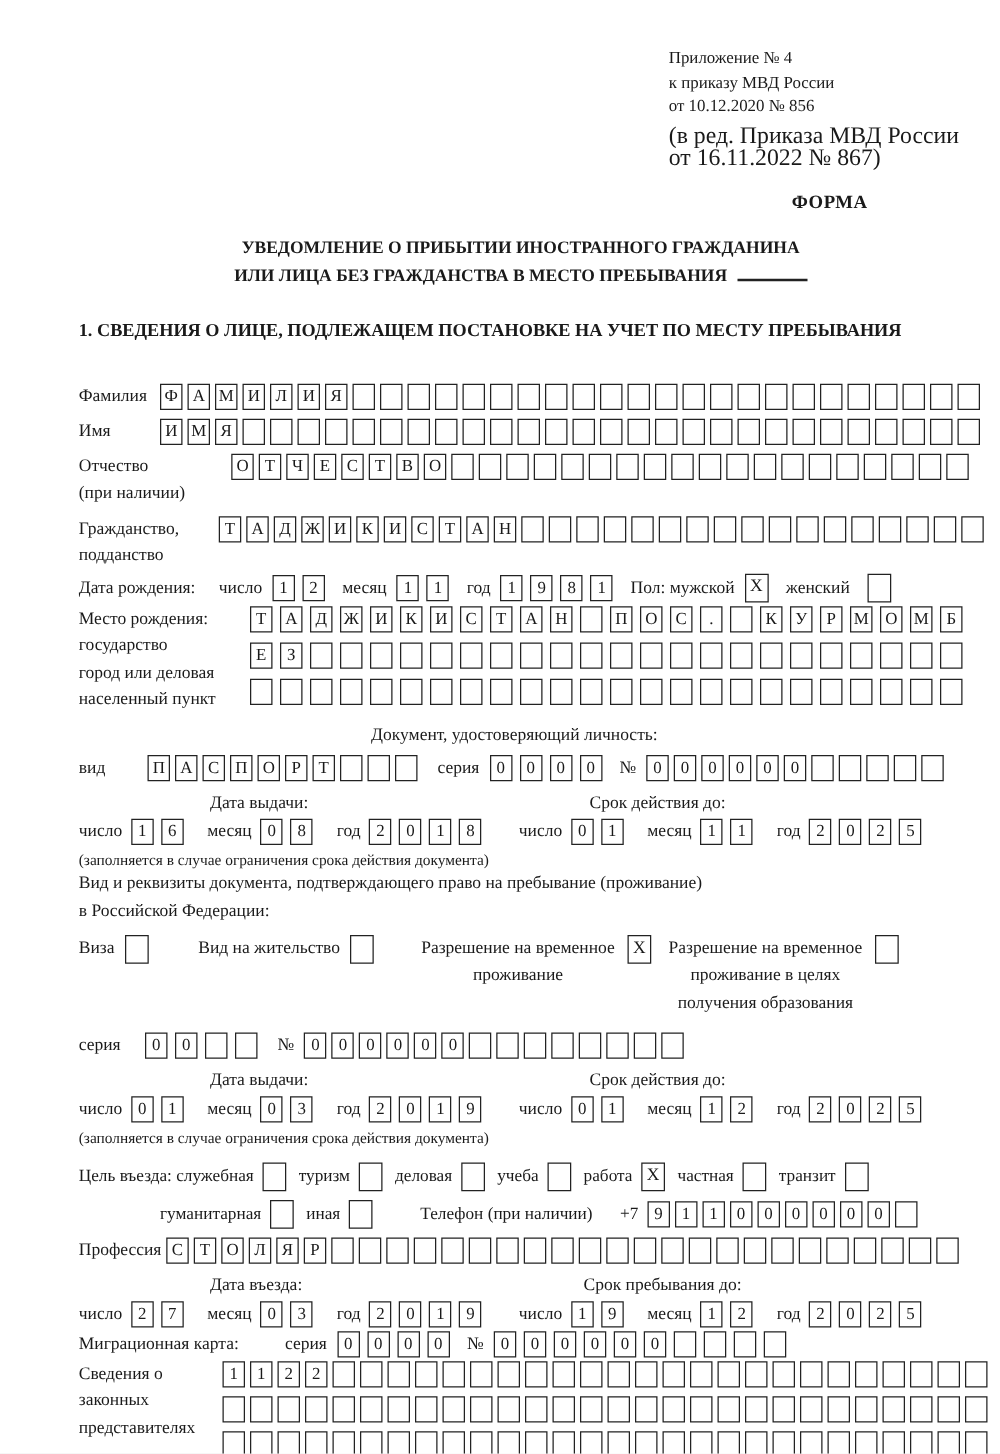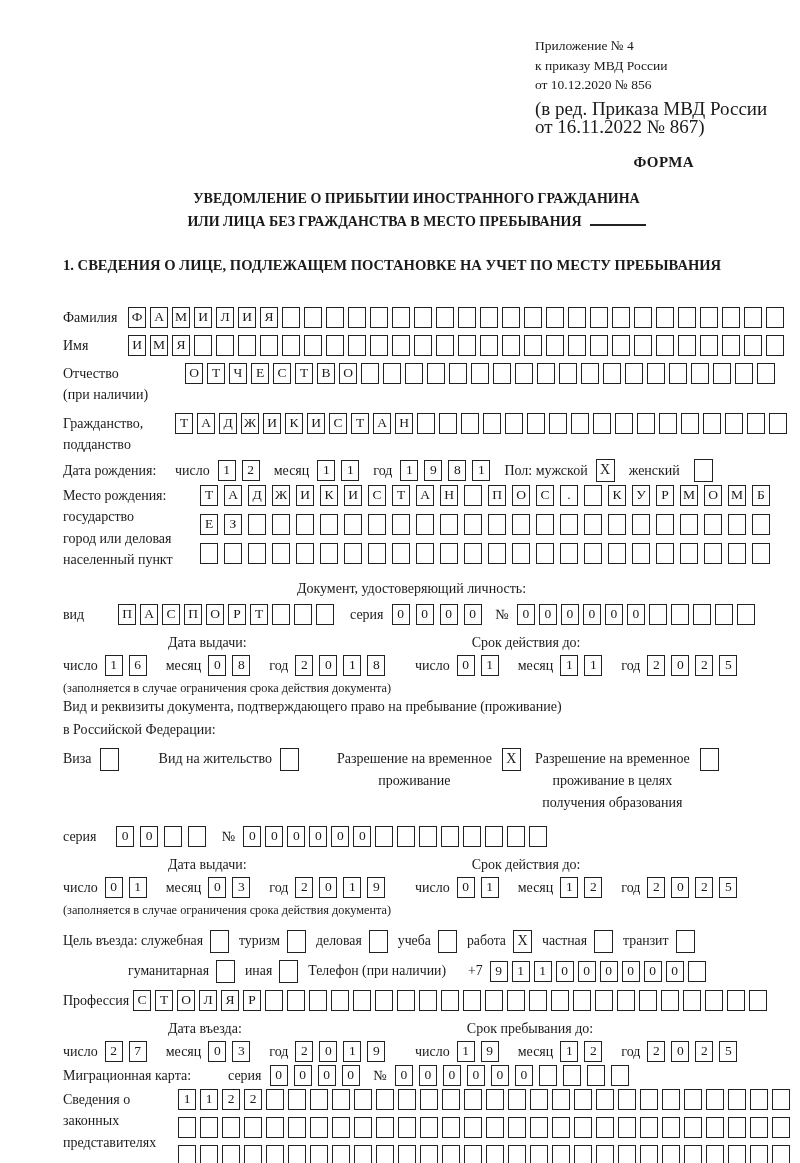--- a/index.html
+++ b/index.html
@@ -55,21 +55,21 @@
   .cbitem{display:flex;align-items:flex-start}
   .cap{line-height:22px;margin-right:8px}
   .capc{text-align:center;line-height:22px;margin-right:10px}
   .ml14{margin-left:14px}.ml12{margin-left:12px}.ml10{margin-left:10px}.ml8{margin-left:8px}.ml20{margin-left:20px}
   .ml24{margin-left:40px}.ml38{margin-left:38px}
 
   
   .purpose{font-size:13.8px}
   .purpose .checkbox{margin-left:7px;margin-right:10px}
   .indent65{margin-left:65px}
-  .phone-lbl{}
+  .phone-lbl{margin-left:28px}
   .plus7{margin-left:22px;margin-right:7px}
   .reps-cells{row-gap:7px}
 </style>
 </head>
 <body>
 
 <div class="page">
 
   <div class="ref">
     <div>Приложение № 4</div>

